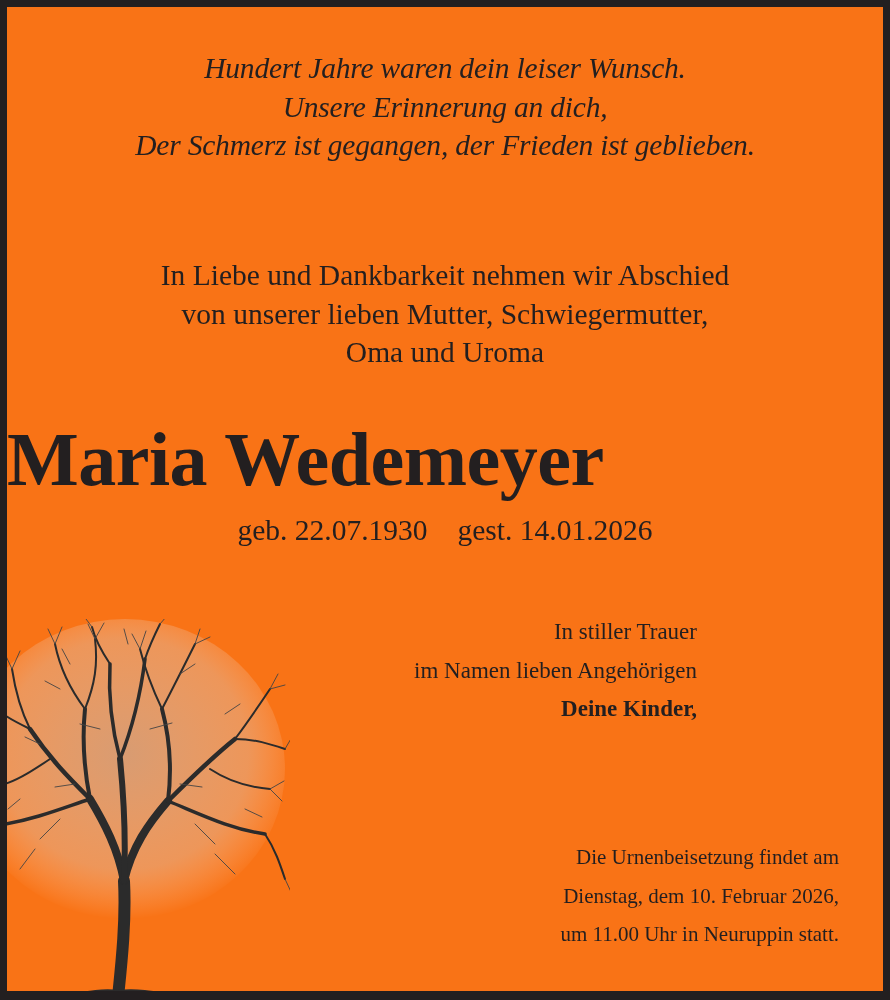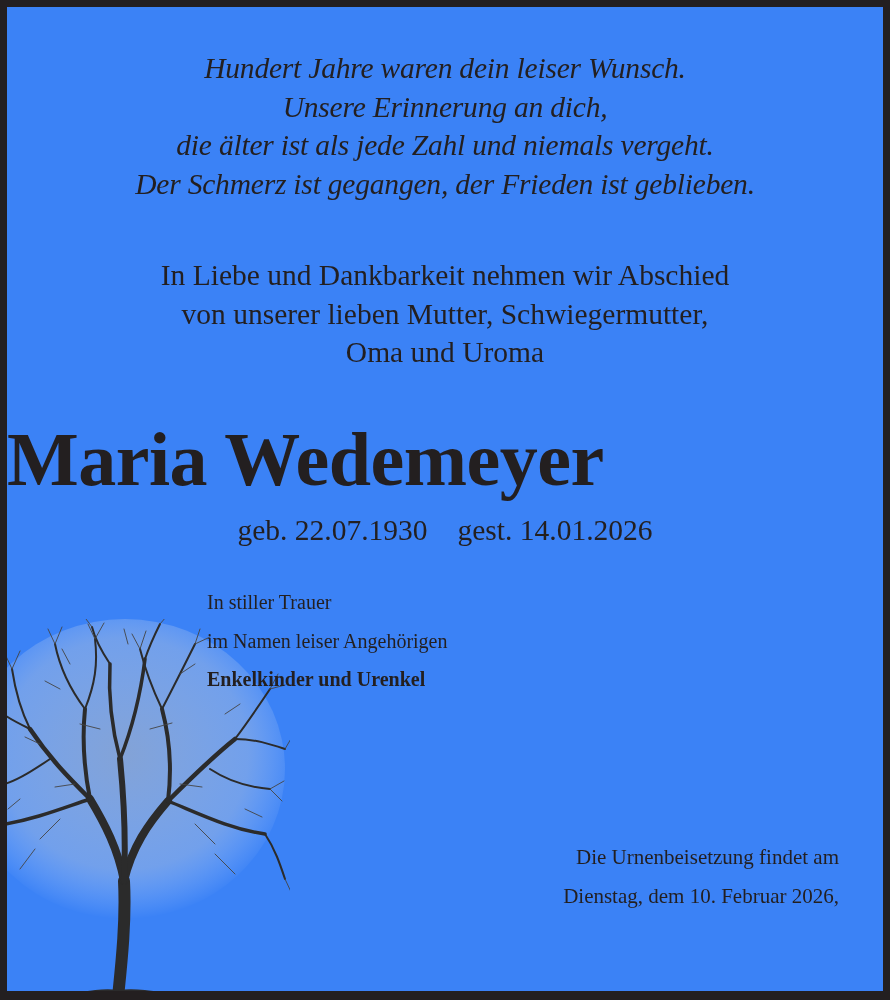--- a/index.html
+++ b/index.html
@@ -5,21 +5,21 @@
   html, body { margin: 0; padding: 0; background: #ffffff; }
   body { width: 890px; height: 1000px; overflow: hidden; }
   .frame {
     position: absolute; left: 0; top: 0;
     width: 890px; height: 1000px;
     box-sizing: border-box;
     border-top: 7px solid #231f20;
     border-left: 7px solid #231f20;
     border-right: 7px solid #231f20;
     border-bottom: 9px solid #231f20;
-    background: #3b82f6;
+    background: #f97316;
     overflow: hidden;
   }
   .serif { font-family: "Liberation Serif", "DejaVu Serif", serif; color: #231f20; }
   .poem {
     position: absolute; left: 0; right: 0; top: 42px;
     text-align: center; font-style: italic;
     font-size: 29.5px; line-height: 38.5px; letter-spacing: -0.2px;
   }
   .intro {
     position: absolute; left: 0; right: 0; top: 249px;
@@ -29,22 +29,22 @@
     position: absolute; left: 0; right: 0; top: 404px;
     font-weight: bold;
     font-size: 76px; line-height: 96px; letter-spacing: -0.5px;
   }
   .dates {
     position: absolute; left: 0; right: 0; top: 503px;
     text-align: center; font-size: 29.5px; line-height: 40px;
   }
   .dates span + span { margin-left: 30px; }
   .mourners {
-    position: absolute; left: 200px; width: 490px; top: 576px;
-    text-align: left; font-size: 20px; line-height: 38.5px;
+    position: absolute; left: 200px; width: 490px; top: 606px;
+    text-align: right; font-size: 23px; line-height: 38.5px;
   }
   .mourners .bold { font-weight: bold; }
   .funeral {
     position: absolute; right: 44px; top: 831px;
     text-align: right; font-size: 21px; line-height: 38.5px;
   }
   .tree {
     position: absolute; left: -7px; top: 612px;
     width: 290px; height: 380px;
   }
@@ -109,40 +109,40 @@
       </g>
 
       <path d="M60 378 C90 372 105 370 118 372 C135 370 150 372 185 378" stroke-width="2"></path>
       <path d="M10 379 L270 379" stroke-width="1.2" stroke="#888"></path>
     </g>
   </svg>
 
   <div class="poem serif">
     <span class="line">Hundert Jahre waren dein leiser Wunsch.</span>
     <span class="line">Unsere Erinnerung an dich,</span>
-    <span class="line">die älter ist als jede Zahl und niemals vergeht.</span>
     <span class="line">Der Schmerz ist gegangen, der Frieden ist geblieben.</span>
   </div>
 
   <div class="intro serif">
     <span class="line">In Liebe und Dankbarkeit nehmen wir Abschied</span>
     <span class="line">von unserer lieben Mutter, Schwiegermutter,</span>
     <span class="line">Oma und Uroma</span>
   </div>
 
   <div class="name serif">Maria Wedemeyer</div>
 
   <div class="dates serif">
     <span>geb. 22.07.1930</span><span>gest. 14.01.2026</span>
   </div>
 
   <div class="mourners serif">
     <span class="line">In stiller Trauer</span>
-    <span class="line">im Namen leiser Angehörigen</span>
-    <span class="line bold">Enkelkinder und Urenkel</span>
+    <span class="line">im Namen lieben Angehörigen</span>
+    <span class="line bold">Deine Kinder,</span>
   </div>
 
   <div class="funeral serif">
     <span class="line">Die Urnenbeisetzung findet am</span>
     <span class="line">Dienstag, dem 10. Februar 2026,</span>
+    <span class="line">um 11.00 Uhr in Neuruppin statt.</span>
   </div>
 
 </div>
 
 </body></html>

